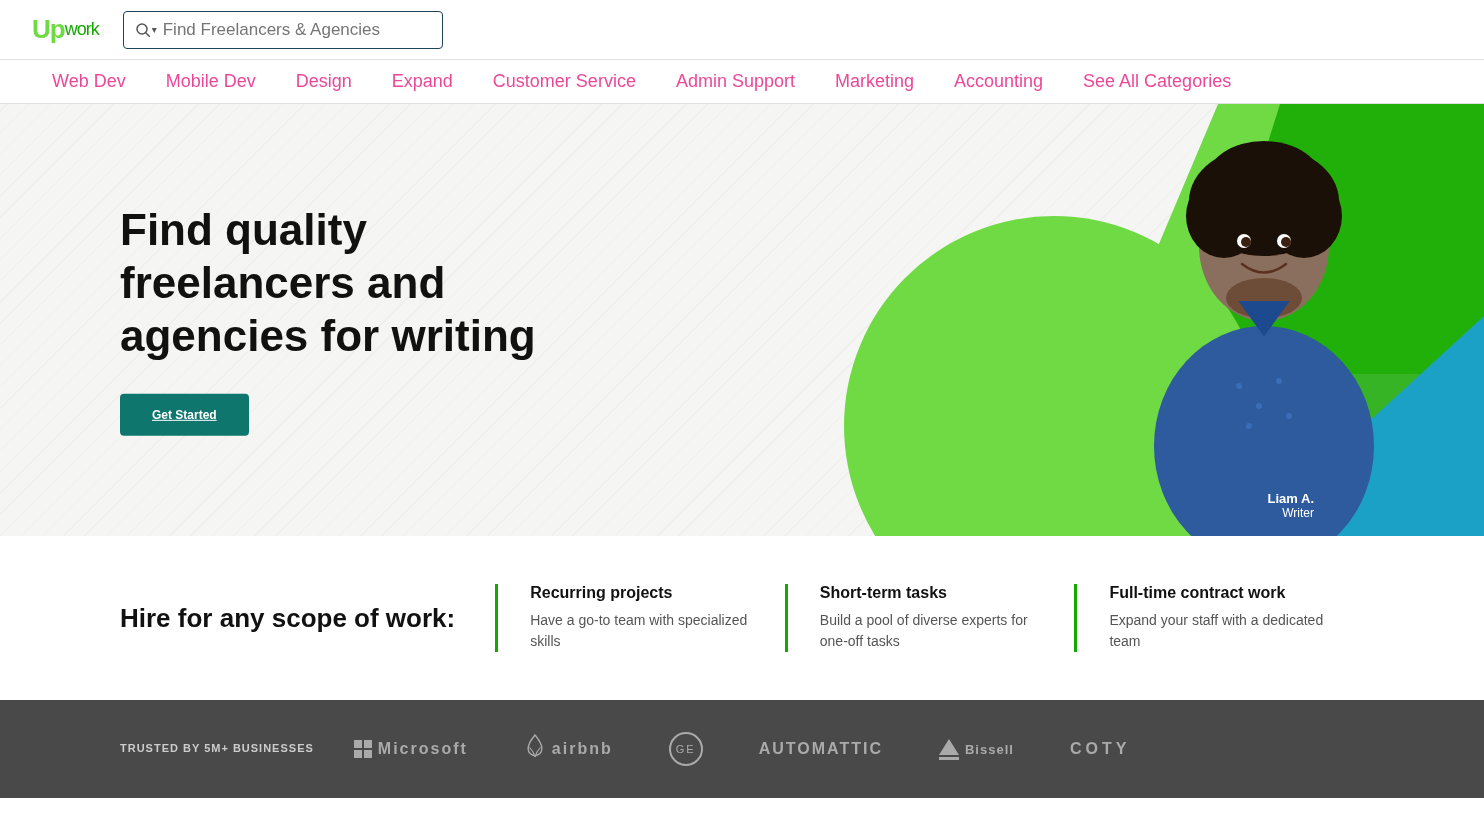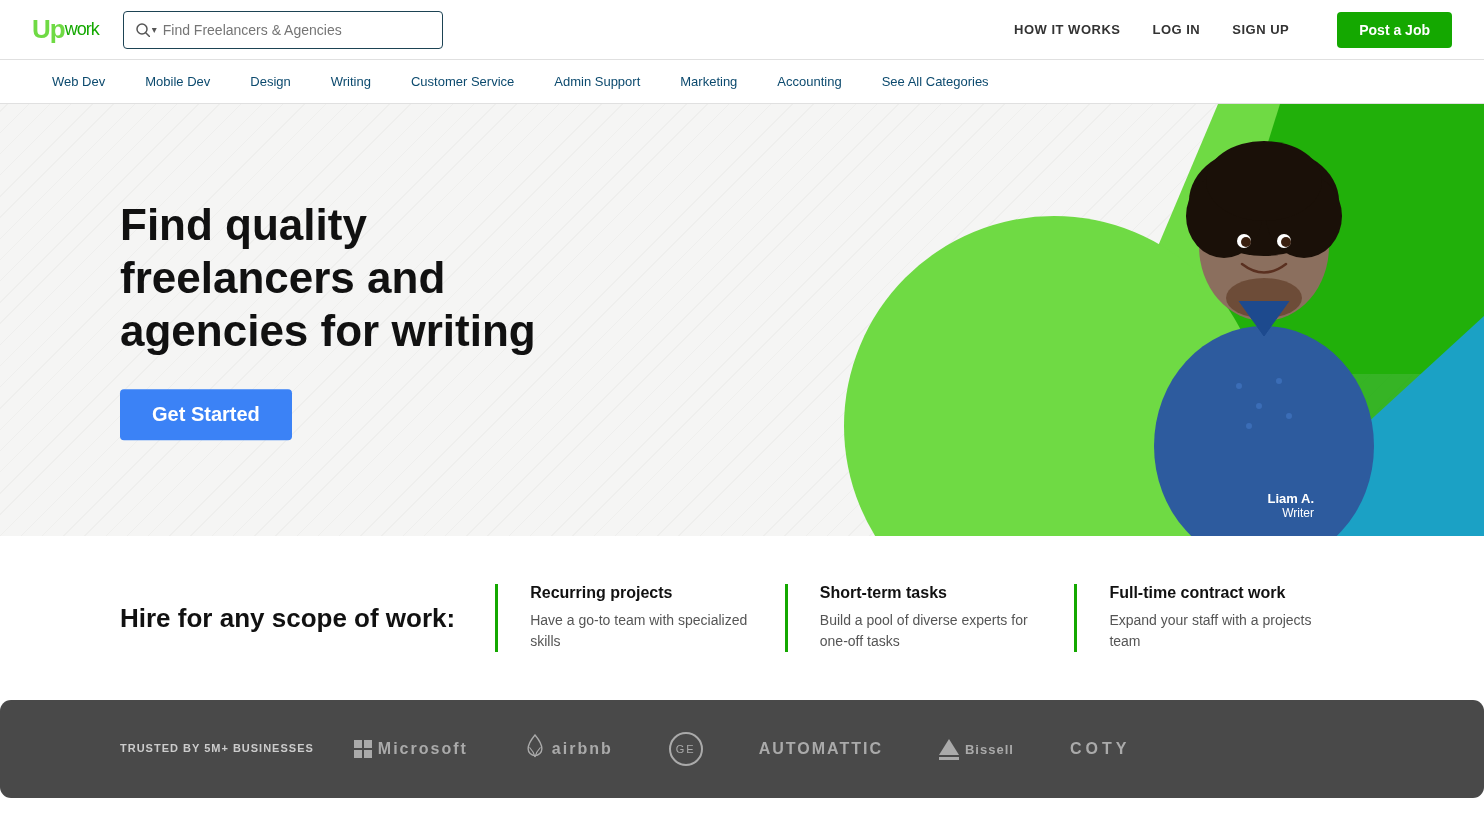--- a/index.html
+++ b/index.html
@@ -36,21 +36,21 @@
     .search-icon-wrap {
       display: flex;
       align-items: center;
       margin-right: 6px;
       color: #555;
       font-size: 14px;
     }
     .search-input {
       border: none;
       outline: none;
-      font-size: 14px;
+      font-size: 17px;
       color: #555;
       background: transparent;
       width: 100%;
     }
     .nav-links {
       display: flex;
       align-items: center;
       gap: 32px;
     }
     .nav-link {
@@ -77,22 +77,22 @@
     .category-nav {
       display: flex;
       align-items: center;
       padding: 0 32px;
       height: 44px;
       border-bottom: 1px solid #e0e0e0;
       background: #fff;
       gap: 0;
     }
     .cat-item {
-      font-size: 13px;
-      color: #0c4a6e;
+      font-size: 18px;
+      color: #ec4899;
       text-decoration: none;
       padding: 0 20px;
       height: 44px;
       display: flex;
       align-items: center;
       cursor: pointer;
       white-space: nowrap;
     }
 
     
@@ -123,28 +123,29 @@
     }
     .hero-title {
       font-size: 44px;
       font-weight: 800;
       color: #111;
       line-height: 1.2;
       max-width: 480px;
       margin-bottom: 32px;
     }
     .btn-get-started {
-      background: #3b82f6;
+      background: #0f766e;
       color: #fff;
       border: none;
       border-radius: 4px;
       padding: 14px 32px;
-      font-size: 20px;
+      font-size: 12px;
       font-weight: 700;
       cursor: pointer;
+      text-decoration: underline;
     }
     
     .hero-right {
       position: absolute;
       right: 0;
       top: 0;
       width: 700px;
       height: 100%;
       z-index: 1;
     }
@@ -244,21 +245,20 @@
       line-height: 1.5;
     }
 
     
     .trusted-section {
       background: #494949;
       padding: 32px 120px;
       display: flex;
       align-items: center;
       gap: 40px;
-      border-radius: 11px;
     }
     .trusted-label {
       color: #ccc;
       font-size: 11px;
       font-weight: 700;
       letter-spacing: 1px;
       text-transform: uppercase;
       min-width: 120px;
       line-height: 1.4;
     }
@@ -343,33 +343,27 @@
   <div class="search-bar">
     <span class="search-icon-wrap">
       <svg width="14" height="14" viewBox="0 0 14 14" fill="none">
         <circle cx="6" cy="6" r="5" stroke="#555" stroke-width="1.5"></circle>
         <line x1="10" y1="10" x2="13.5" y2="13.5" stroke="#555" stroke-width="1.5" stroke-linecap="round"></line>
       </svg>
       <span class="caret-down">▾</span>
     </span>
     <input class="search-input" type="text" placeholder="Find Freelancers &amp; Agencies" style="">
   </div>
-  <nav class="nav-links">
-    <a class="nav-link" href="#">HOW IT WORKS</a>
-    <a class="nav-link" href="#">LOG IN</a>
-    <a class="nav-link" href="#">SIGN UP</a>
-    <button class="btn-post-job">Post a Job</button>
-  </nav>
 </header>
 
 <nav class="category-nav">
   <a class="cat-item" href="#">Web Dev</a>
   <a class="cat-item" href="#">Mobile Dev</a>
   <a class="cat-item" href="#">Design</a>
-  <a class="cat-item" href="#">Writing</a>
+  <a class="cat-item" href="#">Expand</a>
   <a class="cat-item" href="#">Customer Service</a>
   <a class="cat-item" href="#">Admin Support</a>
   <a class="cat-item" href="#">Marketing</a>
   <a class="cat-item" href="#">Accounting</a>
   <a class="cat-item" href="#">See All Categories</a>
 </nav>
 
 <section class="hero">
   <div class="hero-bg-lines"></div>
 
@@ -430,21 +424,21 @@
     <div class="scope-item">
       <div class="scope-item-title">Recurring projects</div>
       <div class="scope-item-desc">Have a go-to team with specialized skills</div>
     </div>
     <div class="scope-item">
       <div class="scope-item-title">Short-term tasks</div>
       <div class="scope-item-desc">Build a pool of diverse experts for one-off tasks</div>
     </div>
     <div class="scope-item">
       <div class="scope-item-title">Full-time contract work</div>
-      <div class="scope-item-desc">Expand your staff with a projects team</div>
+      <div class="scope-item-desc">Expand your staff with a dedicated team</div>
     </div>
   </div>
 </section>
 
 <section class="trusted-section">
   <div class="trusted-label">TRUSTED BY 5M+ BUSINESSES</div>
   <div class="brand-logos">
 
     <div class="brand-logo">
       <div class="ms-grid">

